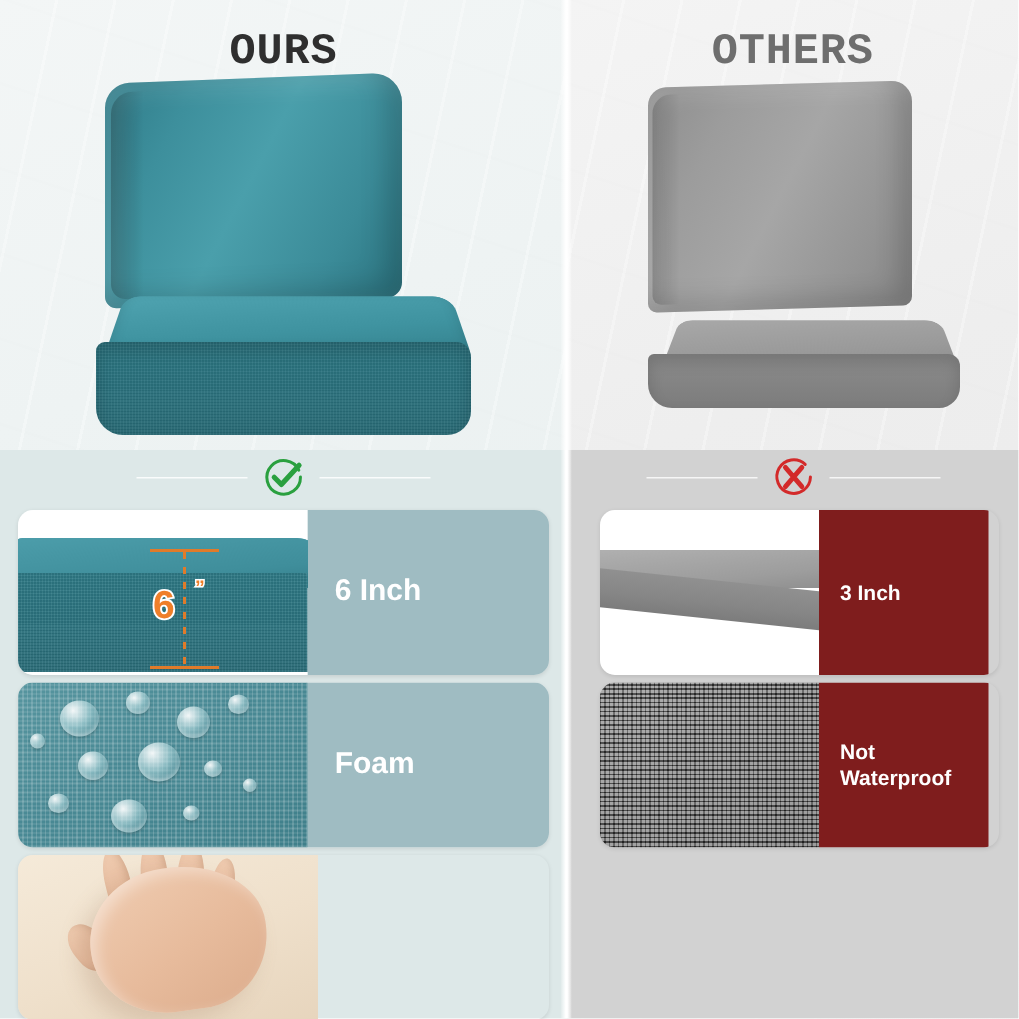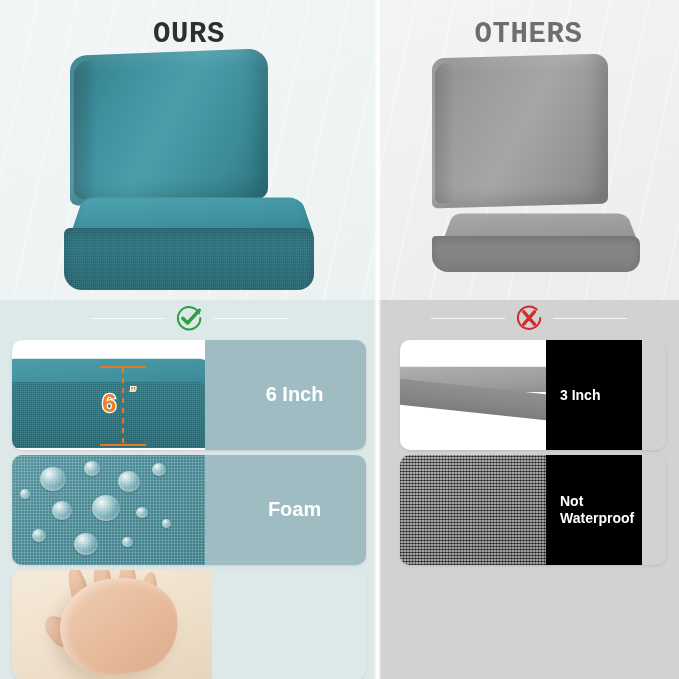--- a/index.html
+++ b/index.html
@@ -126,25 +126,25 @@
   .row {
     position:relative; height:110px; margin-bottom:5px;
     display:flex; border-radius:10px; overflow:hidden;
     box-shadow:0 1px 3px rgba(0,0,0,.10);
   }
   .row .pic  { position:relative; overflow:hidden; }
   .row .cap  { display:flex; align-items:center; padding-left:18px; }
   .row .cap span { color:#ffffff; font-weight:bold; line-height:1.18; }
 
   .rows.left  .row .pic { width:200px; }
-  .rows.left  .row .cap { width:166px; background:#9fbcc2;justify-content:center; }
+  .rows.left  .row .cap { width:166px; background:#9fbcc2; }
   .rows.left  .row .cap span { font-size:20px; }
 
   .rows.right .row .pic { width:146px; }
-  .rows.right .row .cap { width:96px; background:#000000; padding-left:14px; }
+  .rows.right .row .cap { width:113px; background:#7f1d1d; padding-left:14px; }
   .rows.right .row .cap span { font-size:14px; }
 
   
   .pic-sixinch { background:#ffffff; }
   .pic-sixinch .slab-top{
     position:absolute; left:-14px; top:4px; width:224px; height:48px;
     background:linear-gradient(172deg,#4c9daa 0%,#3f8e9b 70%,#357f8b 100%);
     transform:perspective(220px) rotateX(38deg); transform-origin:bottom center;
     border-radius:4px 12px 0 0;
   }

